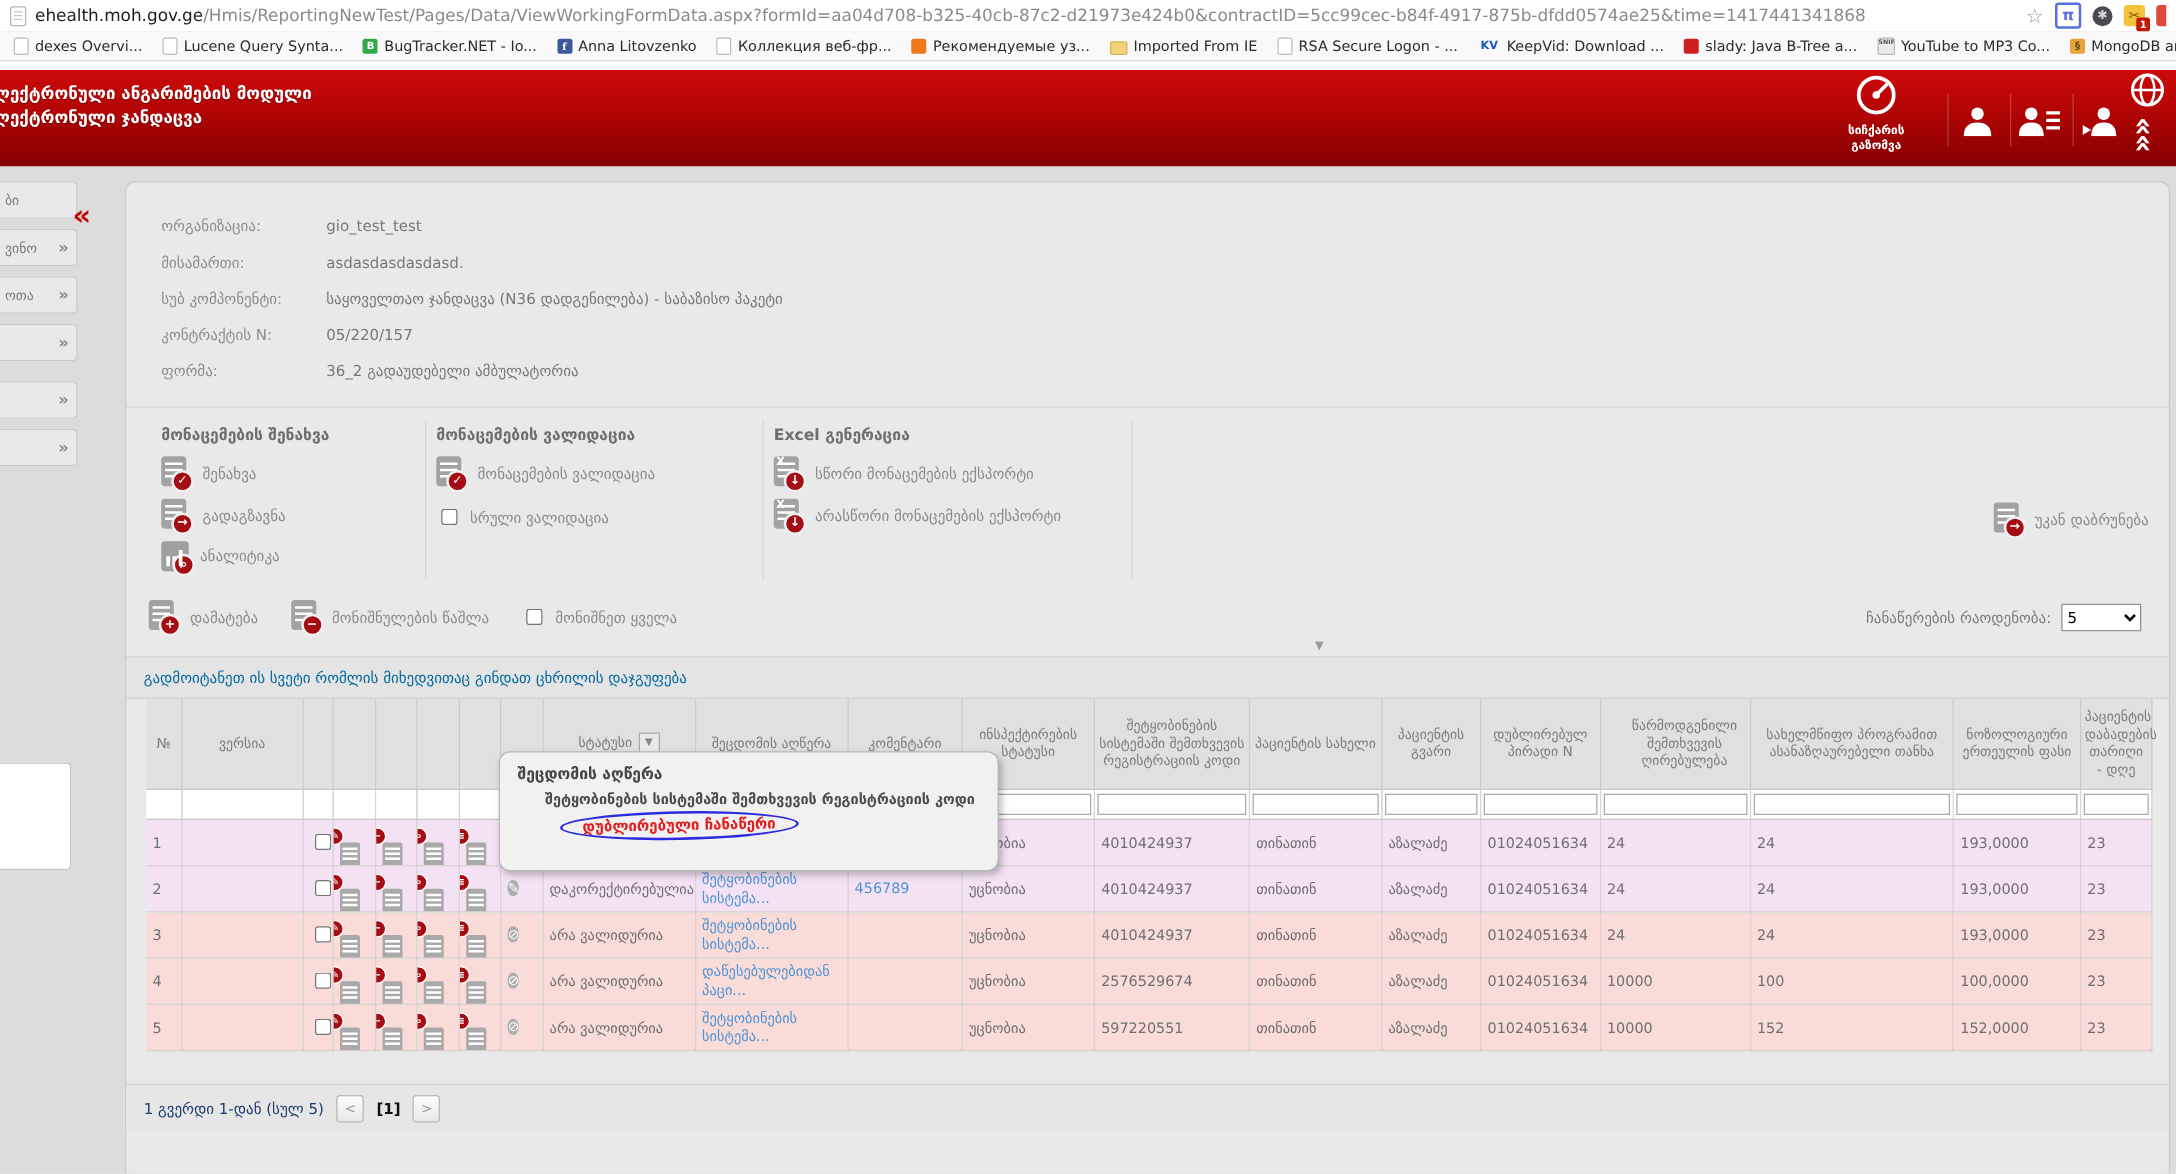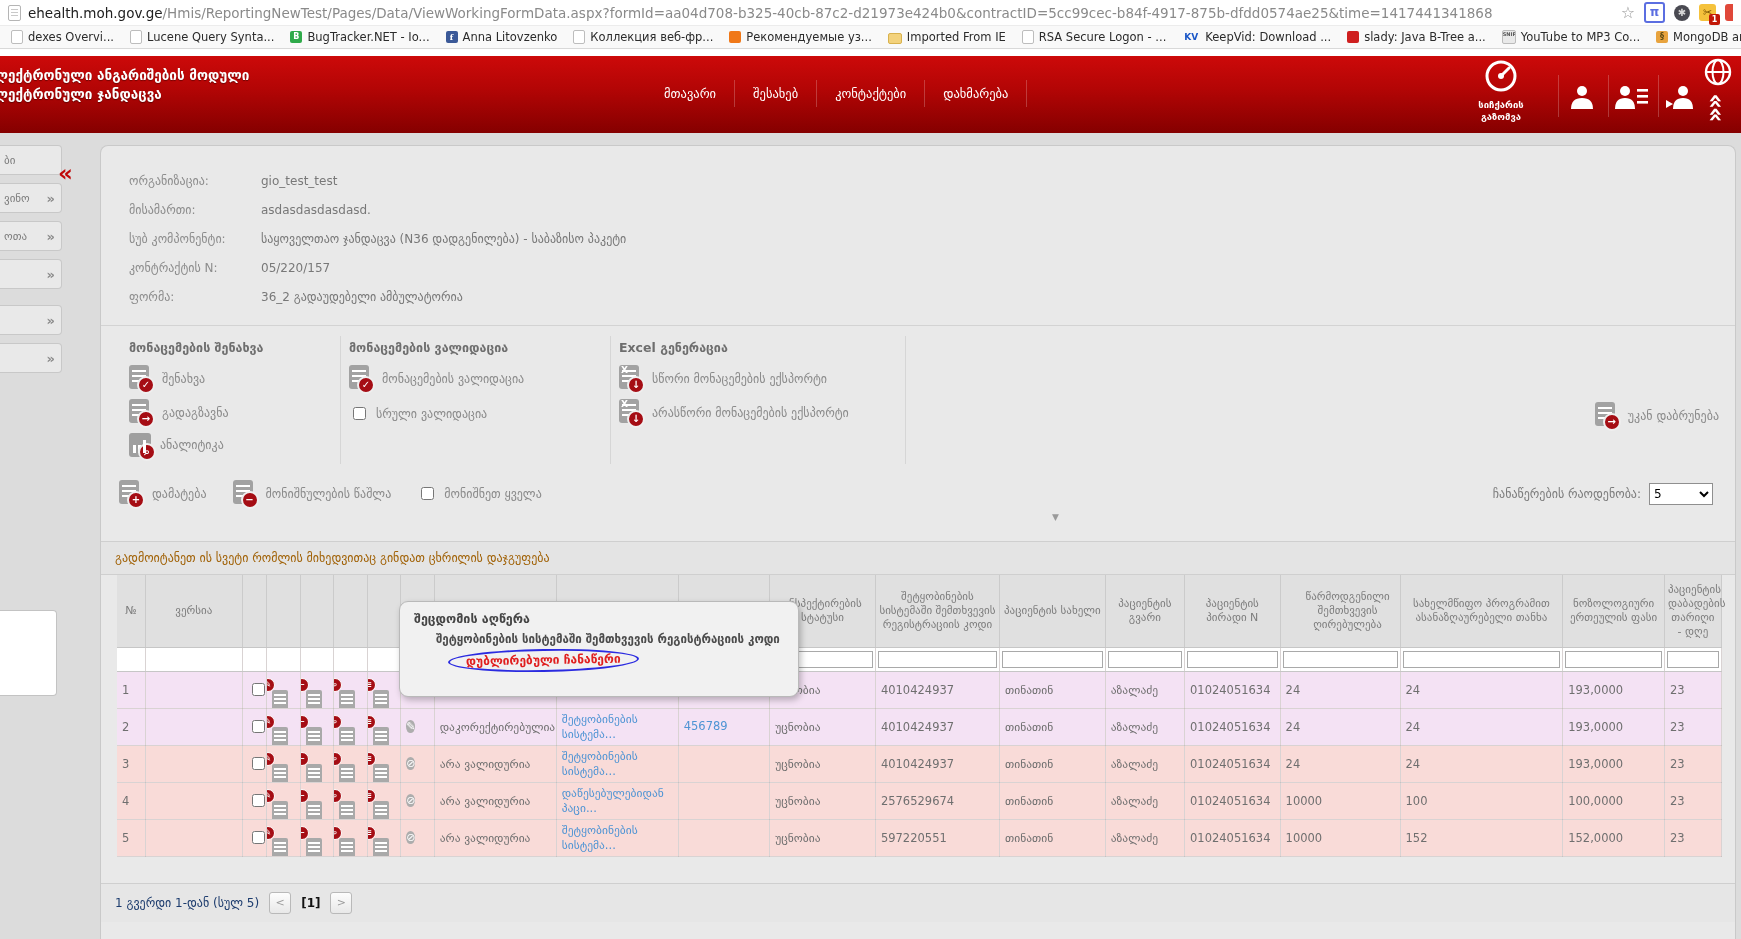--- a/index.html
+++ b/index.html
@@ -94,22 +94,22 @@
   .warn{display:inline-block;color:#fb2020;font-size:12px;border-bottom:2px solid #3a35d6;padding-bottom:3px}
 
   
   .actions{display:flex;align-items:center;gap:26px;margin:16px 0 0 2px;font-size:12px;color:#8b8b8b}
   .actions .tbtn{margin:0}
   .chkline{display:flex;align-items:center;gap:7px}
   .recwrap{margin-left:auto;display:flex;align-items:center;gap:8px;color:#7c7c7c;font-size:12px;padding-right:6px}
   .recsel{width:64px;height:22px;font-size:12px;border:1px solid #8f8f8f;background:#fff;font-family:"DejaVu Sans",sans-serif}
 
   
-  .grouphint{margin:34px -16px 0 -16px;border-top:1px solid #cfcfcf;border-bottom:1px solid #cfcfcf;
-             background:#e4e4e4;padding:9px 14px;font-size:12px;color:#a16207}
+  .grouphint{margin:18px -16px 0 -16px;border-top:1px solid #cfcfcf;border-bottom:1px solid #cfcfcf;
+             background:#e4e4e4;padding:9px 14px;font-size:12px;color:#0369a1}
 
   
   table.grid{border-collapse:collapse;table-layout:fixed;width:1605px;margin-top:0}
   .grid th{background:#e0e0e0;border-right:1px solid #cbcbcb;border-bottom:1px solid #c6c6c6;
            font-weight:normal;font-size:11px;color:#7d7d7d;text-align:center;vertical-align:middle;
            padding:6px 3px;height:72px;box-sizing:border-box;line-height:14px}
   .grid td{border-right:1px solid rgba(120,80,80,.14);border-bottom:1px solid rgba(120,80,80,.14);
            font-size:11.5px;color:#6f6f6f;padding:2px 5px;box-sizing:border-box;overflow:hidden}
   .grid tr.filter td{background:#fff;height:24px;border-bottom:1px solid #c6c6c6;padding:2px}
   .grid tr.filter td input{width:100%;height:17px;border:1px solid #a9a9a9;box-sizing:border-box;background:#fff}
@@ -210,26 +210,20 @@
         <span class="bmlabel">MongoDB and C# - ...</span>
       </div>
     </div>
 </div>
 
 <div class="apphead">
   <div class="apptitle">
     <div>ელექტრონული ანგარიშების მოდული</div>
     <div>ელექტრონული ჯანდაცვა</div>
   </div>
-  <div class="appnav">
-      <span class="navitem">მთავარი</span>
-      <span class="navitem">შესახებ</span>
-      <span class="navitem">კონტაქტები</span>
-      <span class="navitem">დახმარება</span>
-    </div>
 
   <div class="speedbox">
     <svg class="gauge" viewBox="0 0 34 34">
       <circle cx="17" cy="17" r="14" fill="none" stroke="#fff" stroke-width="3"></circle>
       <path d="M17 17 L25 9" stroke="#fff" stroke-width="3" stroke-linecap="round"></path>
       <circle cx="17" cy="17" r="3" fill="#fff"></circle>
     </svg>
     <div class="speedlabel">სიჩქარის
 გაზომვა</div>
   </div>
@@ -428,21 +422,21 @@
           <th style="width: 33px;"><span></span></th>
           <th style="width: 33px;"><span></span></th>
           <th style="width: 33px;"><span></span></th>
           <th style="width: 120px;"><span>სტატუსი</span><span class="statusbtn">▼</span></th>
           <th style="width: 120px;"><span>შეცდომის აღწერა</span></th>
           <th style="width: 90px;"><span>კომენტარი</span></th>
           <th style="width: 104px;"><span>ინსპექტირების სტატუსი</span></th>
           <th style="width: 122px;"><span>შეტყობინების სისტემაში შემთხვევის რეგისტრაციის კოდი</span></th>
           <th style="width: 104px;"><span>პაციენტის სახელი</span></th>
           <th style="width: 78px;"><span>პაციენტის გვარი</span></th>
-          <th style="width: 94px;"><span>პაციენტის პირადი N</span></th>
+          <th style="width: 94px;"><span>დუბლირებულ პირადი N</span></th>
           <th style="width: 118px; padding-left: 18px;"><span>წარმოდგენილი შემთხვევის ღირებულება</span></th>
           <th style="width: 160px;"><span>სახელმწიფო პროგრამით ასანაზღაურებელი თანხა</span></th>
           <th style="width: 100px;"><span>ნოზოლოგიური ერთეულის ფასი</span></th>
           <th style="width: 56px;"><span>პაციენტის დაბადების თარიღი - დღე</span></th>
         </tr>
       </thead>
     <tbody id="tbody">
         <tr class="filter">
           <td></td>
           <td></td>

